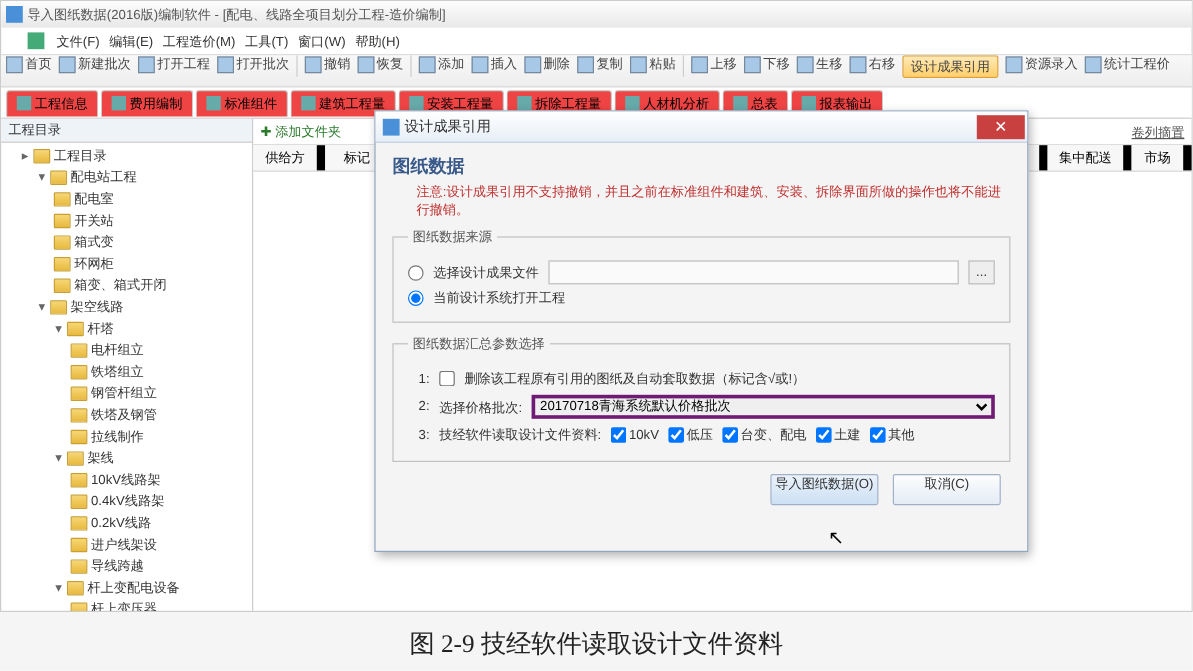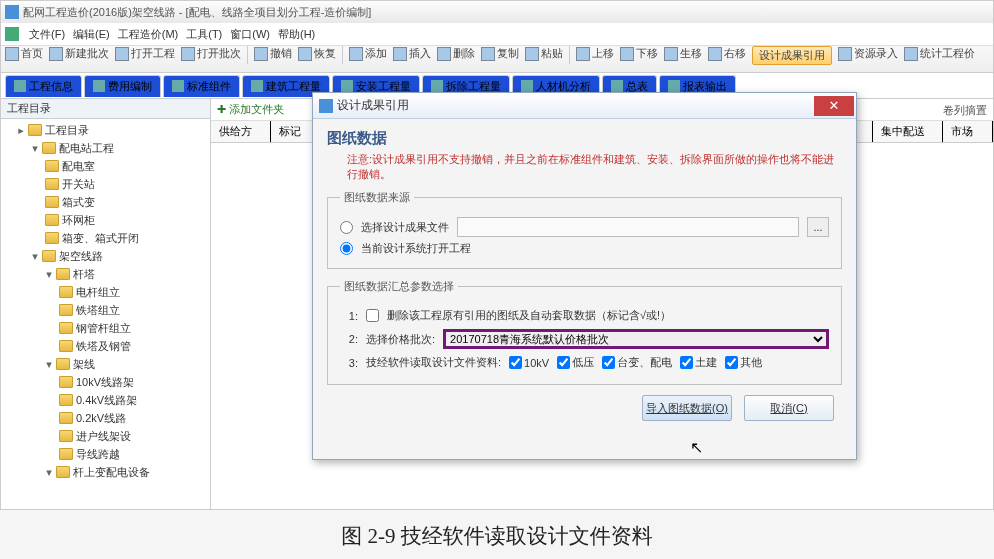--- a/index.html
+++ b/index.html
@@ -1,41 +1,41 @@
 <!DOCTYPE html>
 <html><head>
 <meta charset="utf-8">
 <style>
 * { box-sizing: border-box; margin: 0; padding: 0; font-family: "Microsoft YaHei", sans-serif; }
 body { background: #f5f5f5; width: 994px; height: 559px; overflow: hidden; position: relative; }
 .app { background: #fff; border: 1px solid #ccc; width: 994px; height: 510px; }
 .titlebar { background: linear-gradient(#fdfdfd,#e8e8e8); height: 22px; display: flex; align-items: center; padding: 0 4px; font-size: 11px; color: #555; }
 .titlebar .ico { width: 14px; height: 14px; background: #4a90d9; margin-right: 4px; }
-.menubar { height: 22px; display: flex; align-items: center; padding: 0 4px; font-size: 11px; color: #333; gap: 8px; }
+.menubar { height: 22px; display: flex; align-items: center; padding: 0 4px; font-size: 11px; color: #333; gap: 8px; margin-left: 18px; }
 .menubar .ico { width: 14px; height: 14px; background: #4a7; margin-right: 2px; }
 .toolbar { height: 28px; background: linear-gradient(#f8f8f8,#eee); border-top: 1px solid #ddd; border-bottom: 1px solid #ccc; display: flex; align-items: flex-start; padding: 0 4px; font-size: 11px; color: #444; gap: 6px; overflow: hidden; }
 .toolbar .tb { display: flex; align-items: center; gap: 2px; white-space: nowrap; }
 .toolbar .tico { width: 14px; height: 14px; background: #a8c8e8; border: 1px solid #789; }
 .toolbar .sep { width: 1px; height: 18px; background: #ccc; }
 .highlight { background: linear-gradient(#ffe9b8,#ffcf6a); border: 1px solid #e0a030; border-radius: 2px; padding: 1px 6px; }
 .tabbar { height: 26px; background: #fff; border-bottom: 1px solid #ccc; display: flex; align-items: center; padding: 0 4px; font-size: 11px; gap: 2px; }
-.tab { display: flex; align-items: center; gap: 3px; padding: 3px 8px; border: 1px solid #ccc; border-bottom: none; background: #1d4ed8; border-radius: 3px 3px 0 0; }
+.tab { display: flex; align-items: center; gap: 3px; padding: 3px 8px; border: 1px solid #ccc; border-bottom: none; background: #ef4444; border-radius: 3px 3px 0 0; }
 .tab .tico { width: 12px; height: 12px; background: #6aa; }
 .main { display: flex; height: 410px; }
 .tree-panel { width: 210px; border-right: 1px solid #ccc; display: flex; flex-direction: column; }
 .tree-hdr { height: 20px; background: #eef3f8; border-bottom: 1px solid #ccc; font-size: 11px; padding: 2px 6px; color: #333; }
 .tree { flex: 1; overflow: auto; font-size: 11px; color: #333; padding: 2px; }
 .tree ul { list-style: none; padding-left: 14px; }
 .tree li { line-height: 18px; white-space: nowrap; display: flex; align-items: center; gap: 3px; }
 .tcar { width: 8px; text-align: center; color: #666; }
 .fico { width: 14px; height: 12px; background: linear-gradient(#f7d774,#e8b93f); border: 1px solid #c9a030; border-radius: 1px; }
 .content { flex: 1; position: relative; }
 .subtoolbar { height: 22px; display: flex; align-items: center; padding: 0 6px; font-size: 11px; gap: 10px; border-bottom: 1px solid #ddd; }
 .gridhdr { height: 22px; display: flex; border-bottom: 1px solid #ccc; font-size: 11px; }
-.gridhdr div { border-right: 1px solid #000000; padding: 3px 8px; background: #f7f7f7; }
+.gridhdr div { border-right: 7px solid #000000; padding: 3px 8px; background: #f7f7f7; text-align: center; }
 .figcap { text-align: center; font-size: 21px; color: #222; margin-top: 12px; font-family: SimSun, serif; }
 
 .modal { position: absolute; left: 312px; top: 92px; width: 545px; height: 368px; background: #f4f4f4; border: 1px solid #8fa5c0; box-shadow: 2px 3px 8px rgba(0,0,0,0.3); z-index: 50; }
 .modal-title { height: 26px; background: linear-gradient(#fff,#e6eef7); display: flex; align-items: center; justify-content: space-between; padding: 0 2px 0 6px; font-size: 12px; color: #333; border-bottom: 1px solid #c0cde0; }
 .modal-title .mico { width: 14px; height: 14px; background: #4a90d9; margin-right: 4px; }
 .modal-title .left { display: flex; align-items: center; }
 .closebtn { width: 40px; height: 20px; background: #c94040; color: #fff; display: flex; align-items: center; justify-content: center; font-size: 13px; cursor: pointer; }
 .modal-body { padding: 6px 14px; font-size: 12px; color: #333; }
 .big-title { font-size: 15px; font-weight: bold; color: #3a5a8a; margin: 4px 0 2px 0; }
 .sub-desc { font-size: 11px; color: #444; margin-left: 28px; }
@@ -43,32 +43,32 @@
 fieldset { border: 1px solid #c0c0c0; padding: 8px 12px; margin-bottom: 10px; }
 legend { font-size: 11px; color: #555; padding: 0 4px; }
 .radio-row { display: flex; align-items: center; gap: 8px; margin: 4px 0; font-size: 11px; }
 .radio-row input[type=text] { flex: 1; height: 20px; border: 1px solid #bbb; background: #fafafa; }
 .browse { width: 22px; height: 20px; border: 1px solid #bbb; background: #eee; text-align: center; line-height: 18px; }
 .prow { display: flex; align-items: center; gap: 8px; margin: 6px 0; font-size: 11px; }
 .prow .lbl { width: 18px; text-align: right; }
 select { height: 20px; border: 3px solid #701a75; font-size: 11px; }
 .chk { display: flex; align-items: center; gap: 2px; }
 .btns { display: flex; justify-content: flex-end; gap: 12px; margin-top: 8px; padding-right: 8px; }
-.btn { min-width: 90px; height: 26px; border: 1px solid #a0b0c8; background: linear-gradient(#fdfdfd,#e4ecf5); font-size: 11px; display: flex; align-items: center; justify-content: center; cursor: pointer; border-radius: 2px; text-decoration: underline; }
+.btn { min-width: 90px; height: 26px; border: 1px solid #a0b0c8; background: linear-gradient(#fdfdfd,#e4ecf5); font-size: 11px; display: flex; align-items: flex-start; justify-content: center; cursor: pointer; border-radius: 2px; }
 .btn.pri { background: linear-gradient(#eaf2fb,#cde0f4); }
 .cursor { position: absolute; left: 690px; top: 438px; font-size: 16px; z-index: 60; pointer-events:none; }
-.right-extra { position:absolute; right:6px; top:0; height:22px; display:flex; align-items:center; gap:10px; font-size:11px; color:#555;}
+.right-extra { position:absolute; right:6px; top:0; height:22px; display:flex; align-items:center; gap:10px; font-size:11px; color:#555;text-decoration:underline;}
 </style>
 </head>
 <body>
 
 <div class="app">
   <div class="titlebar">
     <div class="ico"></div>
-    <span>配网工程造价(2016版)架空线路 - [配电、线路全项目划分工程-造价编制]</span>
+    <span>导入图纸数据(2016版)编制软件 - [配电、线路全项目划分工程-造价编制]</span>
   </div>
   <div class="menubar">
     <div class="ico"></div>
     <span>文件(F)</span>
     <span>编辑(E)</span>
     <span>工程造价(M)</span>
     <span>工具(T)</span>
     <span>窗口(W)</span>
     <span>帮助(H)</span>
   </div>
@@ -245,20 +245,24 @@
                     <span>铁塔组立</span>
                   </li>
                 <li>
                     <div class="fico"></div>
                     <span>钢管杆组立</span>
                   </li>
                 <li>
                     <div class="fico"></div>
                     <span>铁塔及钢管</span>
                   </li>
+                <li>
+                    <div class="fico"></div>
+                    <span>拉线制作</span>
+                  </li>
               </ul>
               <li>
                   <span class="tcar">▾</span>
                   <div class="fico"></div>
                   <span>架线</span>
                 </li>
               <ul>
                 <li>
                     <div class="fico"></div>
                     <span>10kV线路架</span>
@@ -278,20 +282,27 @@
                 <li>
                     <div class="fico"></div>
                     <span>导线跨越</span>
                   </li>
               </ul>
               <li>
                   <span class="tcar">▾</span>
                   <div class="fico"></div>
                   <span>杆上变配电设备</span>
                 </li>
+              <ul>
+                <li>
+                    <div class="fico"></div>
+                    <span>杆上变压器</span>
+                  </li>
+
+              </ul>
             </ul>
 
           </ul>
         </ul>
       </div>
     </div>
     <div class="content">
       <div class="subtoolbar">
         <span style="color:#2a7a2a">✚ <span>添加文件夹</span></span>
         <div class="right-extra">

